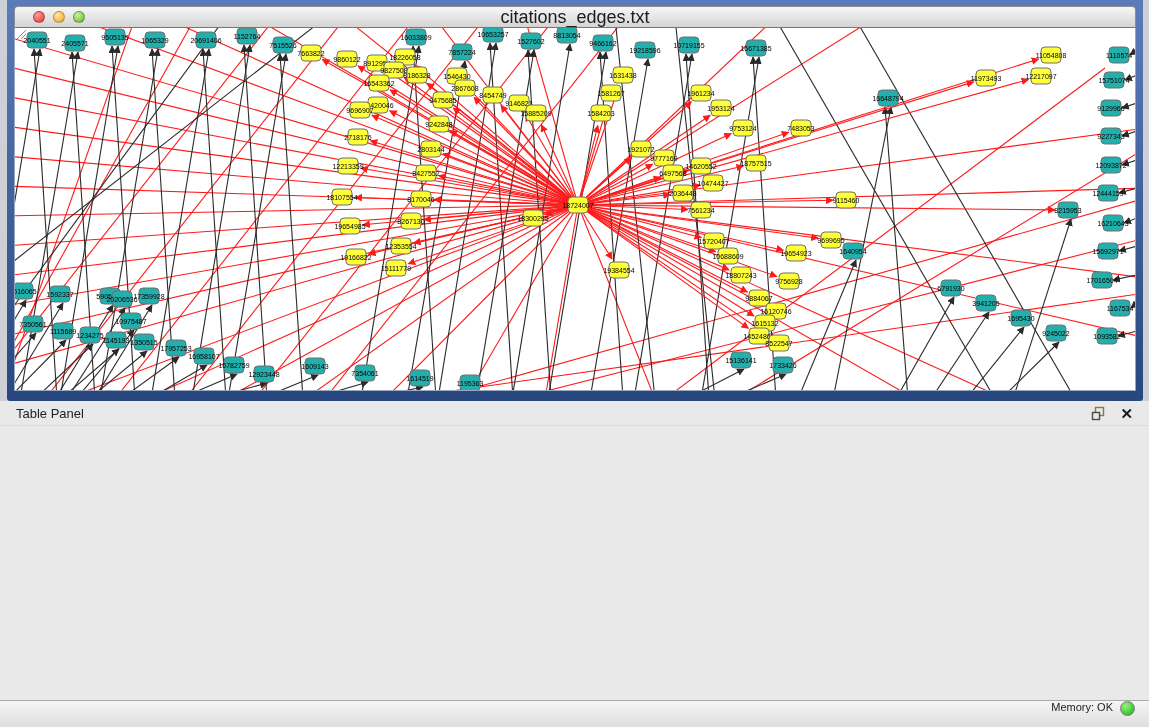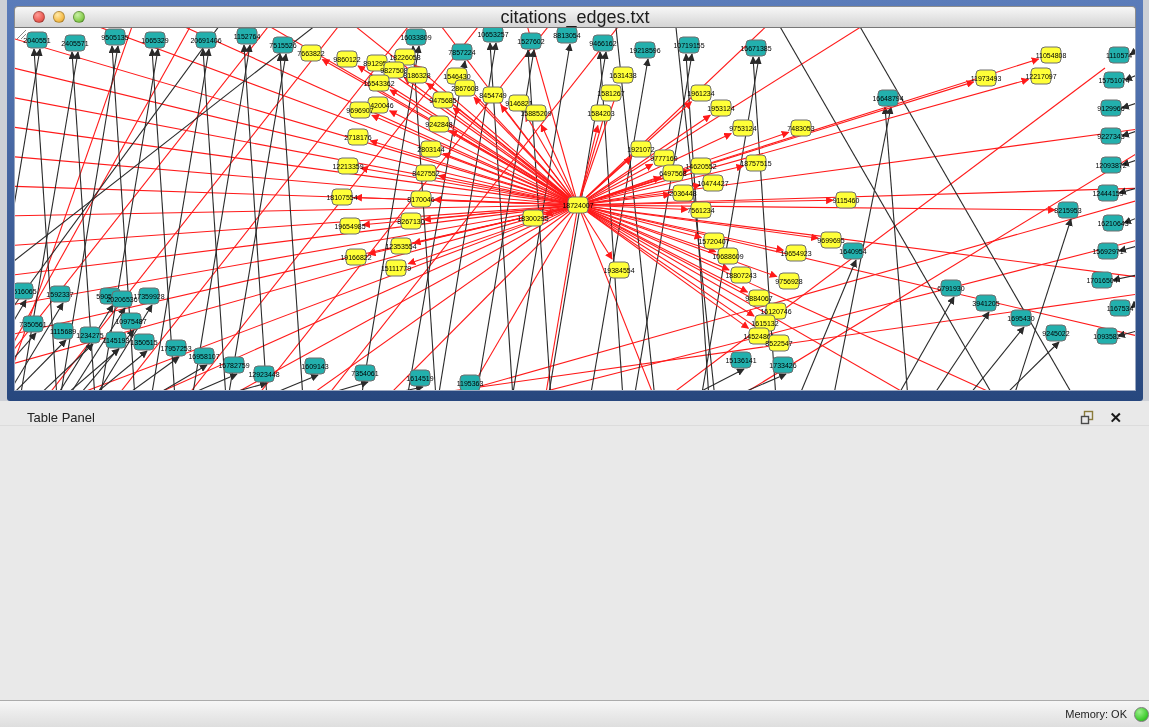--- a/index.html
+++ b/index.html
@@ -17,29 +17,29 @@
   .lights{position:absolute;left:18px;top:4px;display:flex;gap:8px;}
   .light{width:12px;height:12px;border-radius:50%;box-sizing:border-box;border:1px solid rgba(0,0,0,.25);}
   .light.red{background:radial-gradient(circle at 35% 30%,#ff9d97,#ec5f57 60%,#c9423b);}
   .light.yellow{background:radial-gradient(circle at 35% 30%,#ffe9a8,#f6bf4f 60%,#d89a2a);}
   .light.green{background:radial-gradient(circle at 35% 30%,#c9f0a5,#8ccf53 60%,#5ba82d);}
   .canvas{position:relative;background:#ffffff;height:363px;overflow:hidden;border:1px solid #9aa7c0;border-top:none;box-sizing:border-box;}
   .canvas svg{position:absolute;left:0;top:0;}
   .grip{position:absolute;right:2px;bottom:2px;}
   
   .tablepanel{position:absolute;left:0;top:401px;width:1149px;height:299px;background:#e9e9e9;}
-  .tp-head{height:24px;display:flex;align-items:flex-end;padding:0 27px;font-size:13px;color:#222;
+  .tp-head{height:24px;display:flex;align-items:center;padding:0 16px;font-size:13px;color:#222;
            border-bottom:1px solid #dcdcdc;}
   .tp-head .spacer{flex:1;}
   .tp-float{width:15px;height:15px;margin-right:14px;cursor:pointer;}
   .tp-close{font-size:15px;font-weight:bold;color:#1a1a1a;cursor:pointer;line-height:15px;}
   
   .status{position:absolute;left:0;top:700px;width:1149px;height:27px;box-sizing:border-box;
           border-top:1px solid #ababab;background:linear-gradient(#f6f6f6,#dedede);
-          display:flex;align-items:center;justify-content:flex-end;gap:7px;
+          display:flex;justify-content:flex-end;padding-right:14px;gap:7px;
           font-size:11px;color:#222;}
   .memdot{width:15px;height:15px;border-radius:50%;box-sizing:border-box;border:1px solid #7b7b7b;
           background:radial-gradient(circle at 35% 30%,#9bef8a,#3ecb2e 65%,#2d9e21);}
 </style>
 </head>
 <body>
 
 <div class="desktop">
   <div class="frame">
     <div class="titlebar">

